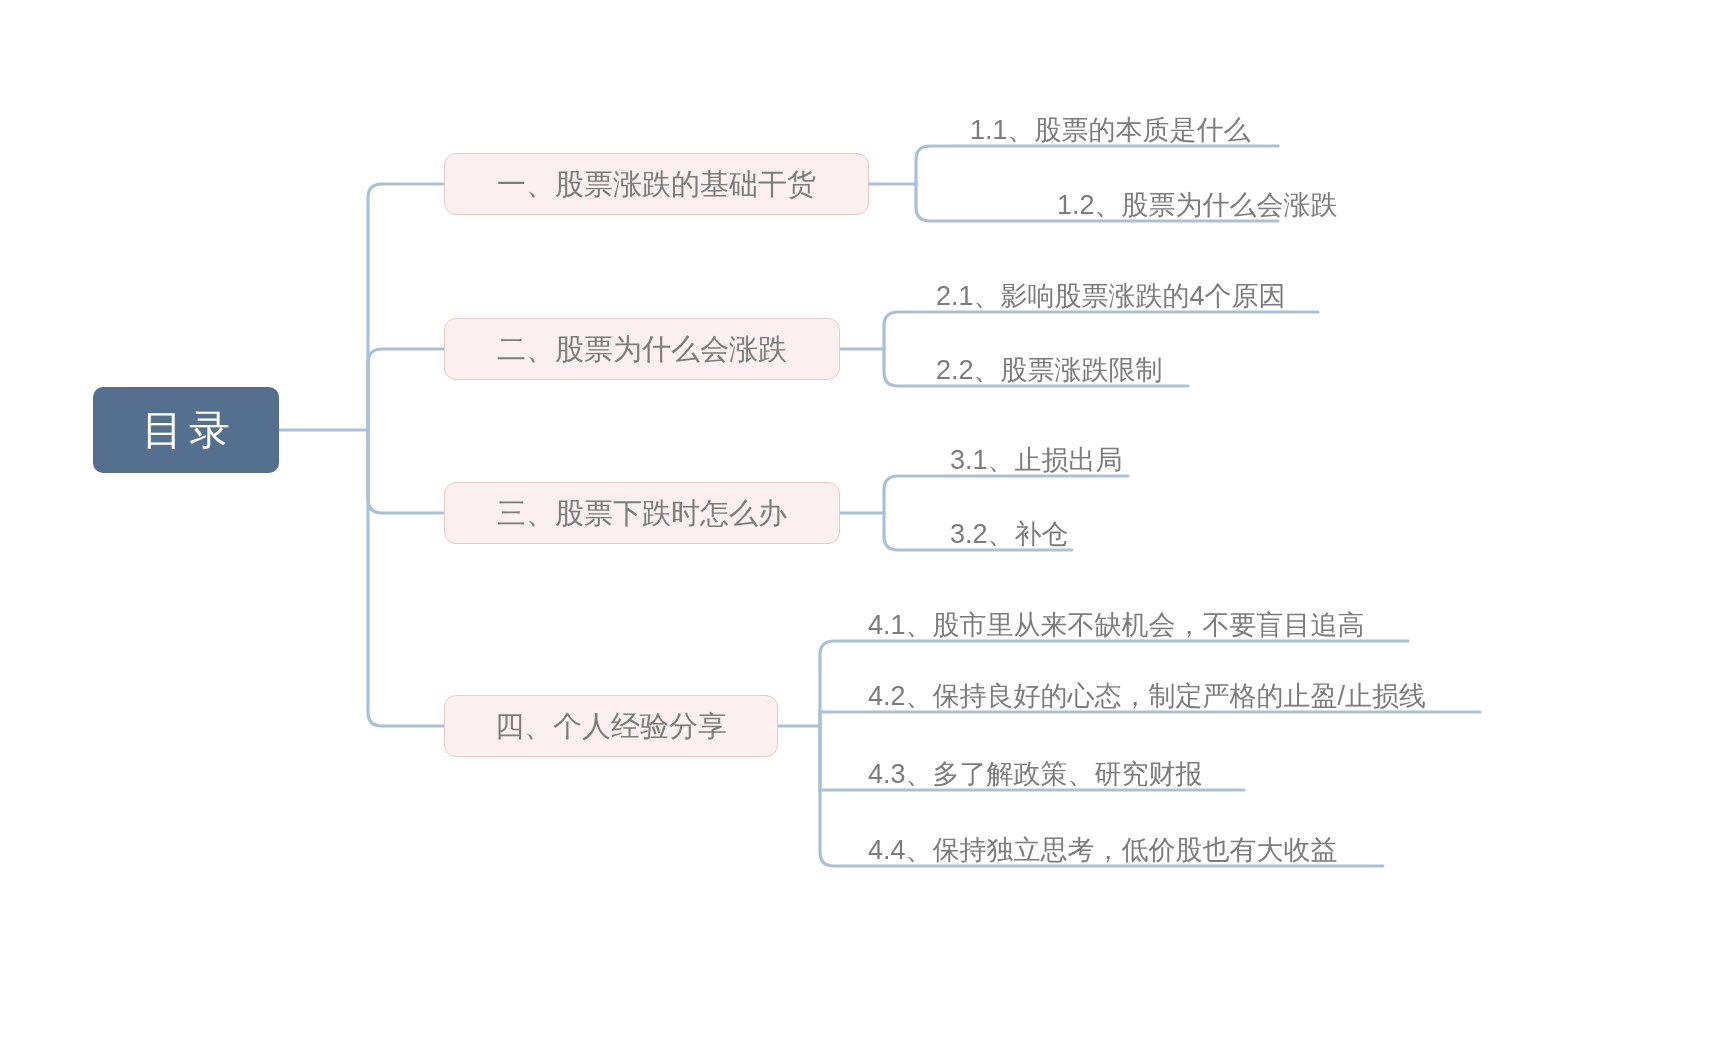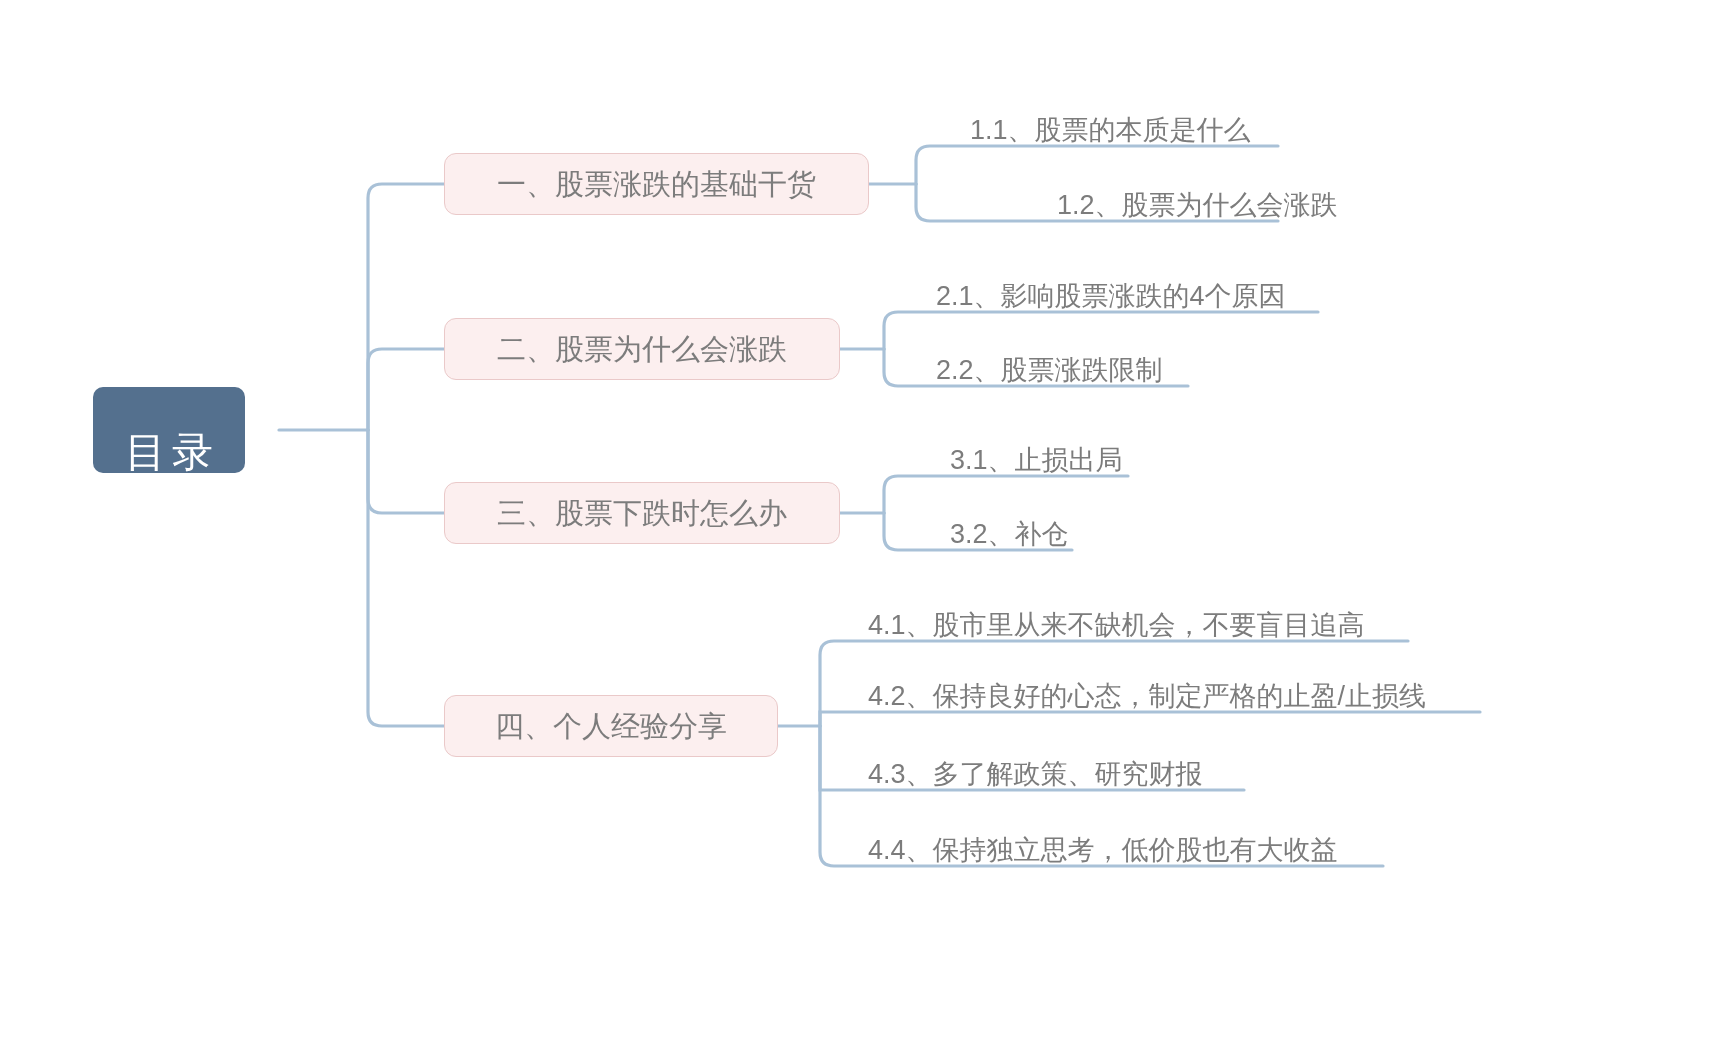--- a/index.html
+++ b/index.html
@@ -36,26 +36,26 @@
     stroke: #a9c1d7;
     stroke-width: 3.2;
     stroke-linecap: round;
   }
 
   
   .root-node {
     position: absolute;
     left: 93px;
     top: 387px;
-    width: 152px;
+    width: 186px;
     height: 86px;
     background: #54708e;
     border-radius: 10px;
     display: flex;
-    align-items: flex-end;
+    align-items: center;
     justify-content: center;
     box-sizing: border-box;
   }
   .root-label {
     color: #ffffff;
     font-size: 41px;
     letter-spacing: 6px;
     text-indent: 6px;
     line-height: 1;
     white-space: nowrap;

